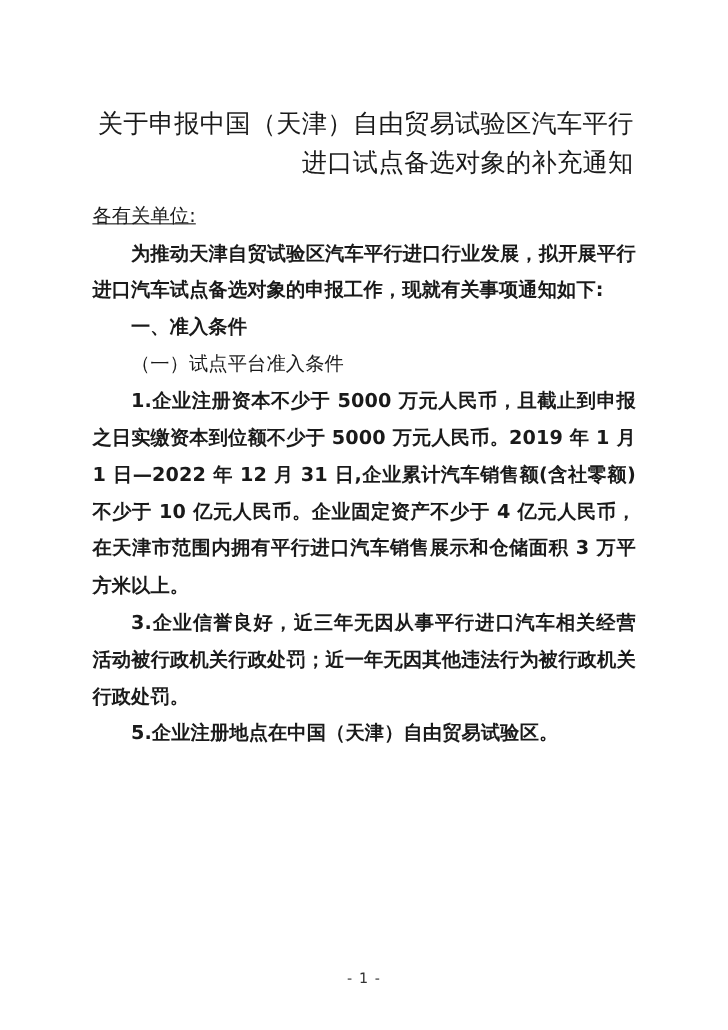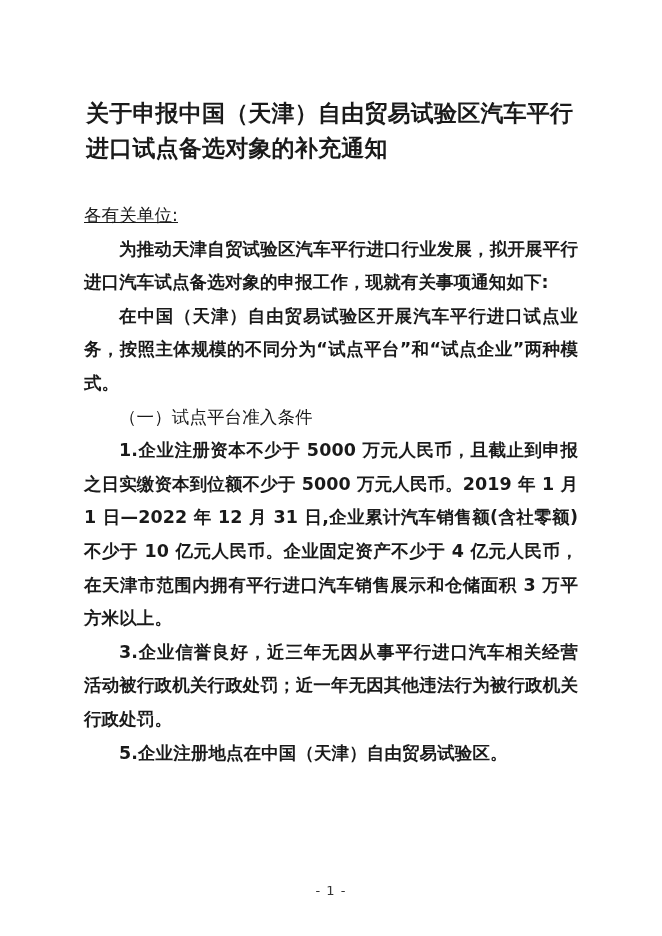--- a/index.html
+++ b/index.html
@@ -19,25 +19,25 @@
     position: absolute;
     left: 0;
     top: 0;
     width: 662px;
     height: 936px;
     box-sizing: border-box;
     padding: 96px 84px 0 84px;
   }
   .doc-title {
     font-size: 23px;
-    font-weight: bold;
+    font-weight: normal;
     line-height: 1.5;
-    text-align: left;
+    text-align: right;
     letter-spacing: 0.2px;
-    margin: 0 0 34px 0;
+    margin: 0 0 16px 0;
     padding: 0 2px;
   }
   .body-block {
     font-size: 17.5px;
     line-height: 1.92;
     letter-spacing: 0.1px;
     text-align: justify;
     text-justify: inter-ideograph;
   }
   p.para {
@@ -69,21 +69,21 @@
 </head>
 <body>
 
 <div class="page">
 
   <h1 class="doc-title">关于申报中国（天津）自由贸易试验区汽车平行进口试点备选对象的补充通知</h1>
 
   <div class="body-block">
     <p class="para">各有关单位:</p>
     <p class="indent">为推动天津自贸试验区汽车平行进口行业发展，拟开展平行进口汽车试点备选对象的申报工作，现就有关事项通知如下:</p>
-    <p class="indent">在中国（天津）自由贸易试验区开展汽车平行进口试点业务，按照主体规模的不同分为“试点平台”和“试点企业”两种模式。</p>
+    <p class="indent">一、准入条件</p>
     <p class="sub-head">（一）试点平台准入条件</p>
     <p class="indent">1.企业注册资本不少于 5000 万元人民币，且截止到申报之日实缴资本到位额不少于 5000 万元人民币。2019 年 1 月 1 日—2022 年 12 月 31 日,企业累计汽车销售额(含社零额)不少于 10 亿元人民币。企业固定资产不少于 4 亿元人民币，在天津市范围内拥有平行进口汽车销售展示和仓储面积 3 万平方米以上。</p>
     <p class="indent">3.企业信誉良好，近三年无因从事平行进口汽车相关经营活动被行政机关行政处罚；近一年无因其他违法行为被行政机关行政处罚。</p>
     <p class="indent">5.企业注册地点在中国（天津）自由贸易试验区。</p>
 
   </div>
 
   <div class="page-number">- 1 -</div>
 </div>
 

